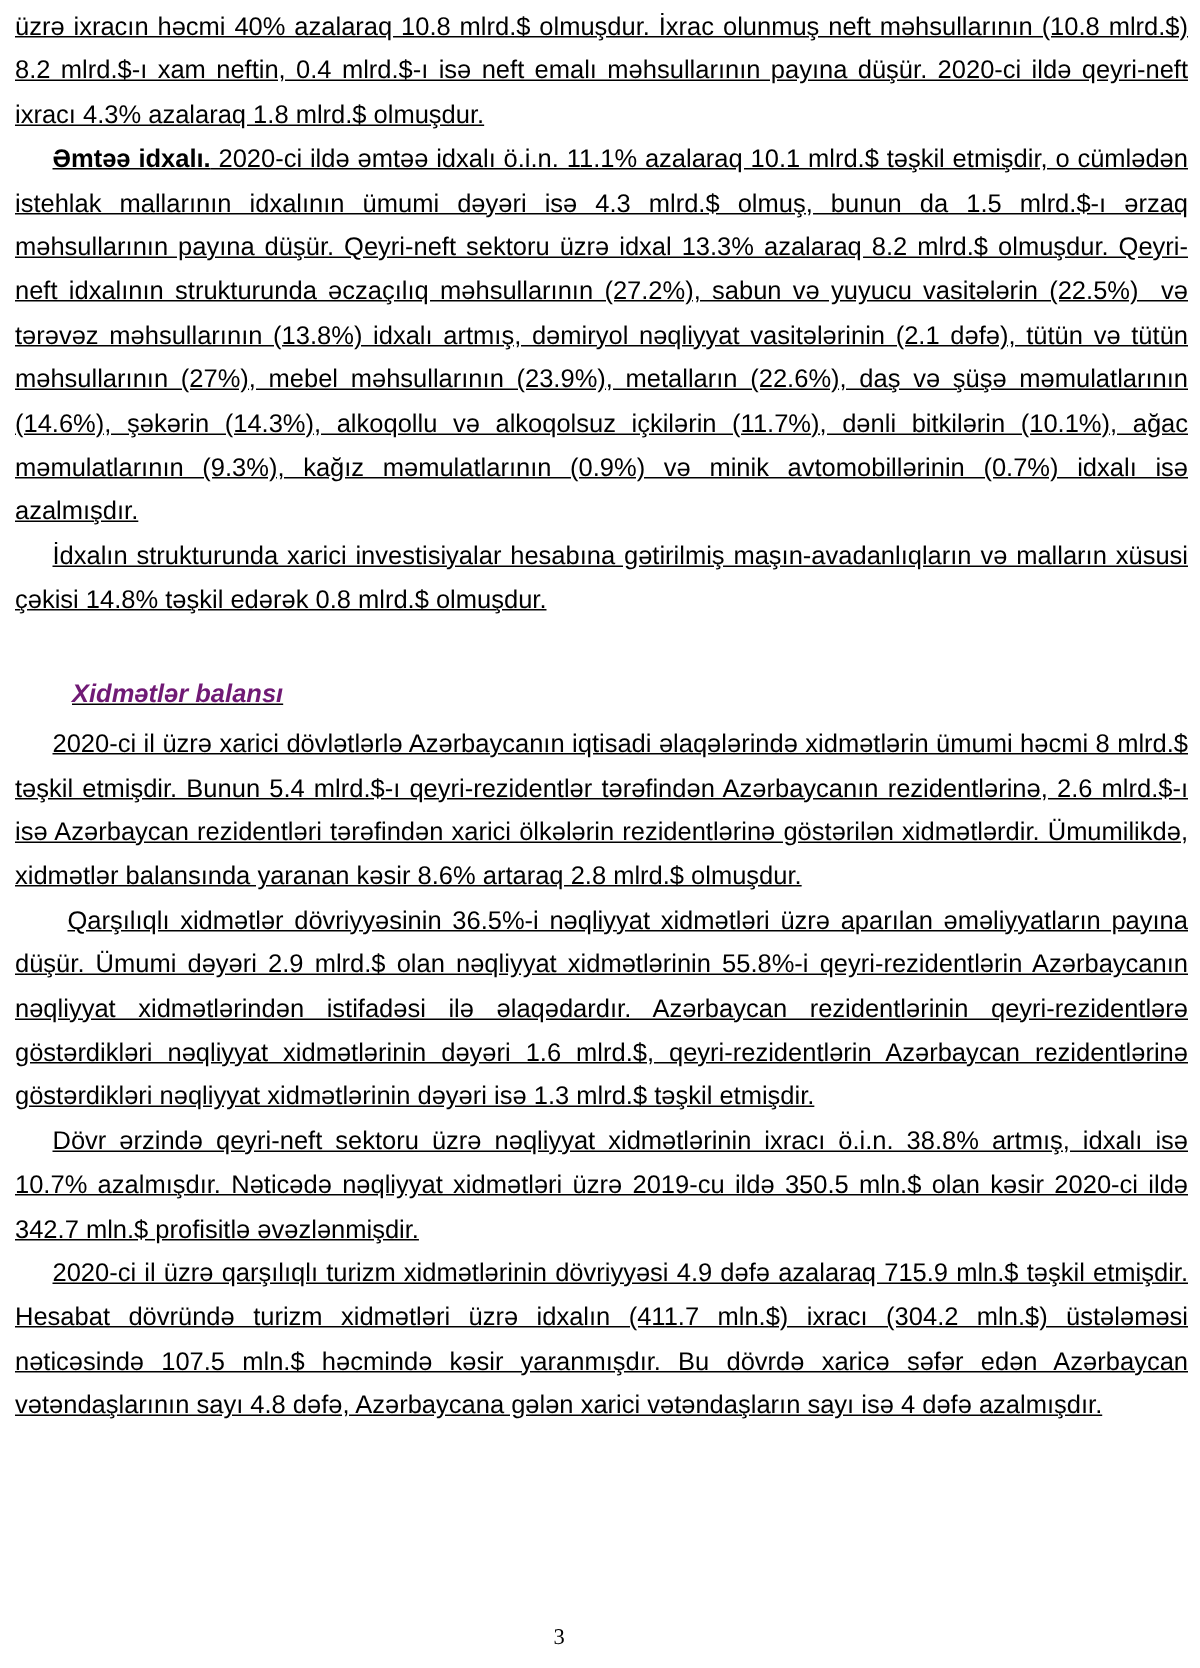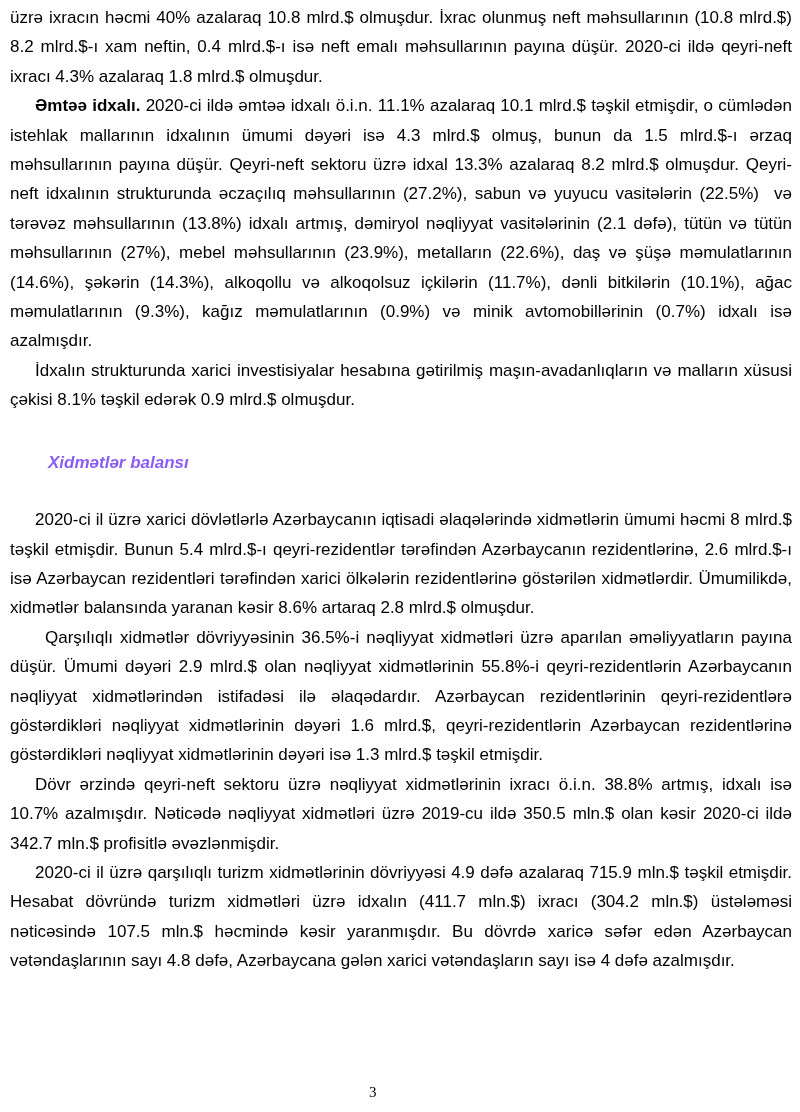--- a/index.html
+++ b/index.html
@@ -10,40 +10,41 @@
   .page {
     position: relative;
     width: 800px;
     height: 1112px;
     box-sizing: border-box;
     background: #ffffff;
     color: #000000;
     padding: 3px 8px 0 10px;
     overflow: hidden;
     font-family: "Liberation Sans", "DejaVu Sans", sans-serif;
+    text-decoration: underline;
   }
   .para {
     margin: 0;
     font-size: 17px;
     line-height: 29.4px;
     text-align: justify;
     text-indent: 25px;
     color: #000000;
   }
   .para.no-indent { text-indent: 0; }
   .para.indent-extra { text-indent: 35px; }
   .para .lead { font-weight: bold; }
   .heading {
-    margin: 33px 0 28px 0;
+    margin: 33px 0 4px 0;
     font-size: 17px;
     line-height: 29.4px;
     font-weight: bold;
     font-style: italic;
     text-indent: 38px;
-    color: #8b5cf6;
+    color: #701a75;
   }
   .page-number {
     position: absolute;
     left: 369px;
     bottom: 12px;
     font-family: "Liberation Serif", "DejaVu Serif", serif;
     font-size: 15px;
     line-height: 15px;
     color: #000000;
   }
@@ -53,21 +54,21 @@
 
 <div class="page">
 
   <p class="para no-indent">
     <span>üzrə ixracın həcmi 40% azalaraq 10.8 mlrd.$ olmuşdur. İxrac olunmuş neft məhsullarının (10.8 mlrd.$) 8.2 mlrd.$-ı xam neftin, 0.4 mlrd.$-ı isə neft emalı məhsullarının payına düşür. 2020-ci ildə qeyri-neft ixracı 4.3% azalaraq 1.8 mlrd.$ olmuşdur.</span>
   </p>
 
   <p class="para"><b class="lead">Əmtəə idxalı.</b><span> 2020-ci ildə əmtəə idxalı ö.i.n. 11.1% azalaraq 10.1 mlrd.$ təşkil etmişdir, o cümlədən istehlak mallarının idxalının ümumi dəyəri isə 4.3 mlrd.$ olmuş, bunun da 1.5 mlrd.$-ı ərzaq məhsullarının payına düşür. Qeyri-neft sektoru üzrə idxal 13.3% azalaraq 8.2 mlrd.$ olmuşdur. Qeyri-neft idxalının strukturunda əczaçılıq məhsullarının (27.2%), sabun və yuyucu vasitələrin (22.5%)&nbsp; və tərəvəz məhsullarının (13.8%) idxalı artmış, dəmiryol nəqliyyat vasitələrinin (2.1 dəfə), tütün və tütün məhsullarının (27%), mebel məhsullarının (23.9%), metalların (22.6%), daş və şüşə məmulatlarının (14.6%), şəkərin (14.3%), alkoqollu və alkoqolsuz içkilərin (11.7%), dənli bitkilərin (10.1%), ağac məmulatlarının (9.3%), kağız məmulatlarının (0.9%) və minik avtomobillərinin (0.7%) idxalı isə azalmışdır.</span></p>
 
   <p class="para">
-    <span>İdxalın strukturunda xarici investisiyalar hesabına gətirilmiş maşın-avadanlıqların və malların xüsusi çəkisi 8.1% təşkil edərək 0.9 mlrd.$ olmuşdur.</span>
+    <span>İdxalın strukturunda xarici investisiyalar hesabına gətirilmiş maşın-avadanlıqların və malların xüsusi çəkisi 14.8% təşkil edərək 0.8 mlrd.$ olmuşdur.</span>
   </p>
 
   <div class="heading">Xidmətlər balansı</div>
 
   <p class="para">
     <span>2020-ci il üzrə xarici dövlətlərlə Azərbaycanın iqtisadi əlaqələrində xidmətlərin ümumi həcmi 8 mlrd.$ təşkil etmişdir. Bunun 5.4 mlrd.$-ı qeyri-rezidentlər tərəfindən Azərbaycanın rezidentlərinə, 2.6 mlrd.$-ı isə Azərbaycan rezidentləri tərəfindən xarici ölkələrin rezidentlərinə göstərilən xidmətlərdir. Ümumilikdə, xidmətlər balansında yaranan kəsir 8.6% artaraq 2.8 mlrd.$ olmuşdur.</span>
   </p>
 
 
   <p class="para indent-extra">

